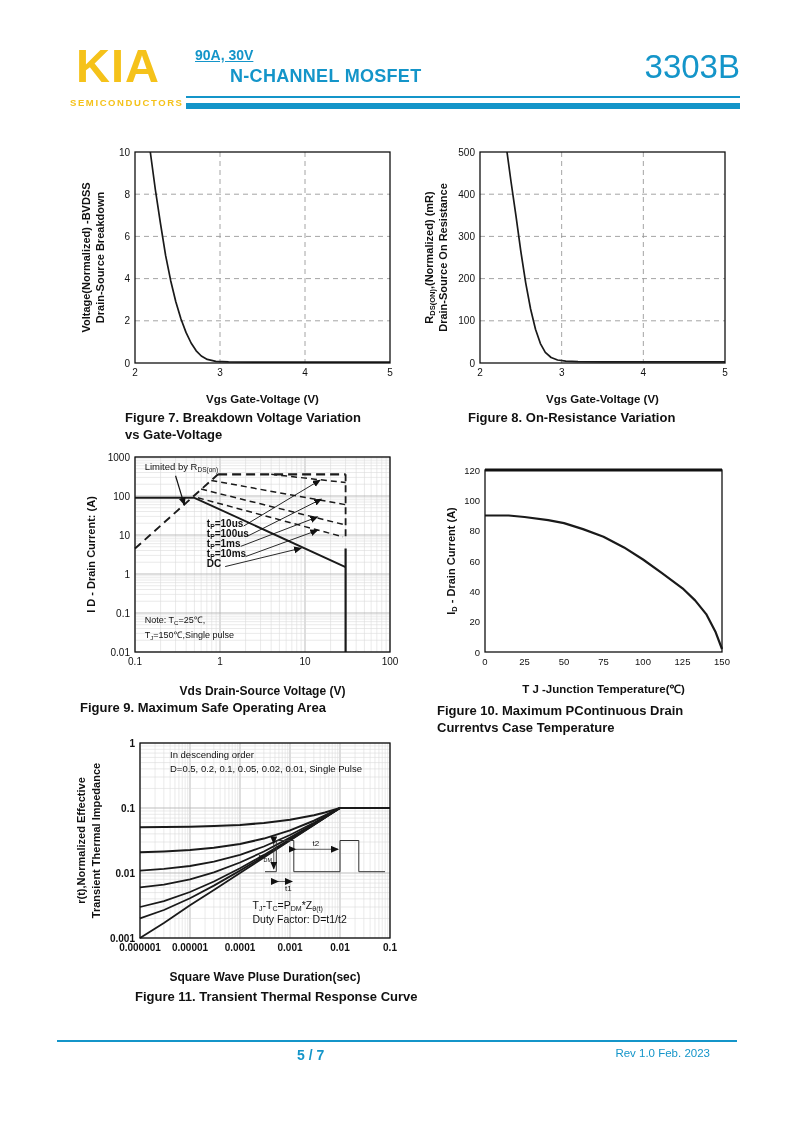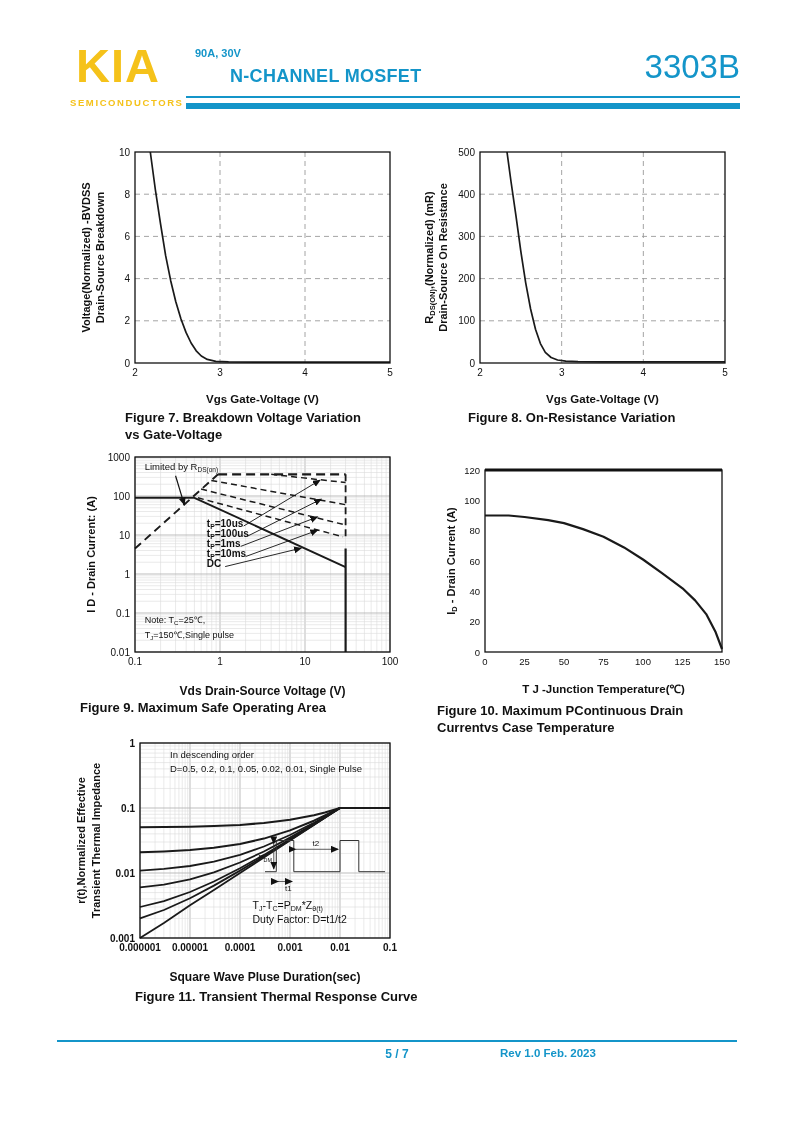--- a/index.html
+++ b/index.html
@@ -2,29 +2,29 @@
 <html style="--accent: #1495c9; --logo: #f5c21a;"><head>
 <meta charset="utf-8">
 <style>
   :root { --accent:#1495c9; --logo:#f5c21a; }
   * { margin:0; padding:0; box-sizing:border-box; }
   body { background:#e8e8e8; font-family:"Liberation Sans", sans-serif; }
   .page { position:relative; width:794px; height:1123px; background:#fff; margin:0 auto; overflow:hidden;padding-left:24px; }
   .abs { position:absolute; }
   .logo { left:76px; top:42px; font-size:47px; font-weight:800; color:var(--logo); letter-spacing:1px; line-height:1; }
   .logo-sub { left:70px; top:97px; font-size:9.5px; font-weight:700; color:var(--logo); letter-spacing:1.6px; }
-  .rating { left:195px; top:47px; font-size:11px; font-weight:700; color:var(--accent); }
+  .rating { left:195px; top:47px; font-size:14px; font-weight:700; color:var(--accent);text-decoration:underline; }
   .devtype { left:195px; top:66px; font-size:18px; font-weight:700; color:var(--accent); letter-spacing:.3px;margin-left:35px; }
   .part { left:560px; top:50px; width:180px; text-align:right; font-size:33px; font-weight:400; color:var(--accent); line-height:1; }
   .hdr-thin { left:186px; top:96px; width:554px; height:1.5px; background:var(--accent); }
   .hdr-bar { left:186px; top:103px; width:554px; height:6px; background:var(--accent); }
   .cap { font-size:13px; font-weight:700; color:#111; line-height:1.3; }
   .ftr-line { left:57px; top:1040px; width:680px; height:1.5px; background:var(--accent); }
-  .ftr-page { left:297px; top:1047px; width:200px; text-align:center; font-size:12px; font-weight:700; color:var(--accent); }
-  .ftr-rev { left:500px; top:1047px; width:210px; font-size:11.5px; font-weight:700; color:var(--accent); }
+  .ftr-page { left:297px; top:1047px; width:200px; text-align:left; font-size:14px; font-weight:700; color:var(--accent); }
+  .ftr-rev { left:500px; top:1047px; width:210px; text-align:right; font-size:11.5px; font-weight:400; color:var(--accent); }
   svg text { font-family:"Liberation Sans", sans-serif; }
 </style>
 </head>
 <body>
 
 <div class="page">
 
   <div class="abs logo">KIA</div>
   <div class="abs logo-sub">SEMICONDUCTORS</div>
   <div class="abs rating">90A, 30V</div>

